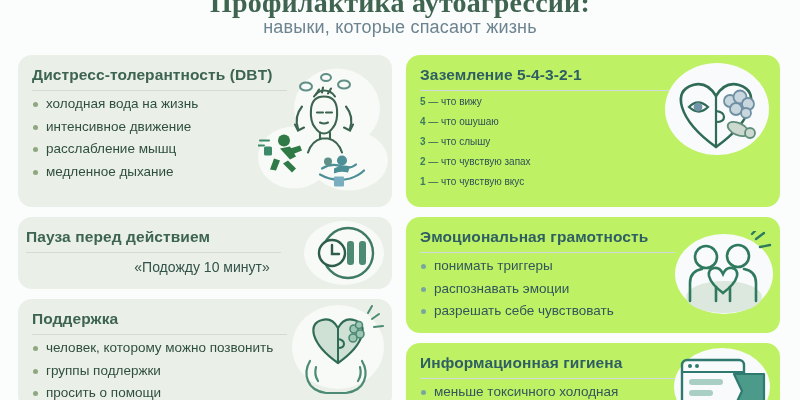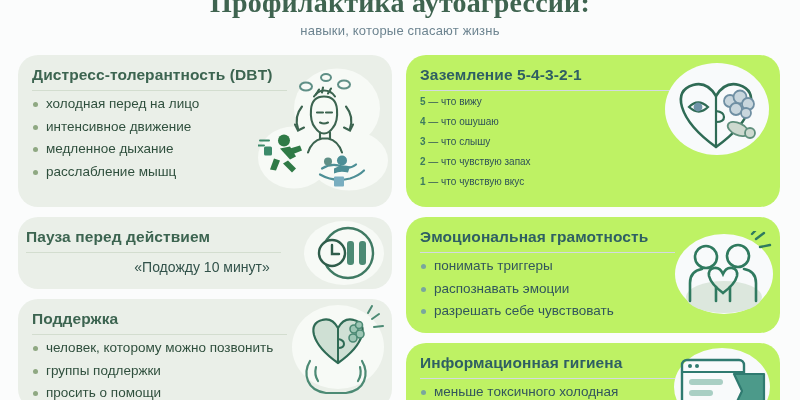--- a/index.html
+++ b/index.html
@@ -26,43 +26,42 @@
     font-family: "Liberation Serif", "DejaVu Serif", serif;
     font-size: 28px;
     font-weight: bold;
     color: #3f6450;
     line-height: 1.0;
     letter-spacing: 0.2px;
     margin-top: -11px;
     white-space: nowrap;
   }
   #subtitle {
-    font-size: 13px;
+    font-size: 18px;
     color: #6d8490;
-    margin-top: 6px;
     letter-spacing: 0.2px;
     white-space: nowrap;
   }
 
   
   #columns {
     position: absolute;
     top: 55px;
     left: 0;
     width: 800px;
     display: flex;
     gap: 14px;
     padding: 0 18px;
   }
   .column { width: 374px; display: flex; flex-direction: column; gap: 10px; }
 
   
   .card {
     position: relative;
-    border-radius: 20px;
+    border-radius: 14px;
     padding: 11px 14px 12px 14px;
     overflow: hidden;
   }
   .card.sage { background: #eaefe8; }
   .card.slate { background: #bef264; }
 
   .card-head {
     font-size: 15.5px;
     font-weight: bold;
     letter-spacing: 0.1px;
@@ -155,24 +154,24 @@
   <div id="subtitle">навыки, которые спасают жизнь</div>
 </div>
 
 <div id="columns">
 
   <div class="column">
 
     <div class="card sage" style="height:152px;">
       <div class="card-head">Дистресс-толерантность (DBT)</div>
       <ul class="bullets">
-        <li>холодная перед на лицо</li>
+        <li>холодная вода на жизнь</li>
         <li>интенсивное движение</li>
+        <li>расслабление мышц</li>
         <li>медленное дыхание</li>
-        <li>расслабление мышц</li>
       </ul>
 
       <div class="art" style="width:130px;height:125px;right:4px;">
         <div class="blob" style="width:86px;height:80px;left:36px;top:0;"></div>
         <div class="blob" style="width:72px;height:62px;left:0px;top:58px;"></div>
         <div class="blob" style="width:78px;height:60px;left:52px;top:62px;"></div>
         <svg width="130" height="125" viewBox="0 0 130 125">
           <g fill="none" stroke="#3c6450" stroke-width="2.1" stroke-linecap="round">
 
             <path d="M66 28 q-12 0 -13 13 q-1 12 4 18 q4 6 9 6 q5 0 9 -6 q5 -6 4 -18 q-1 -13 -13 -13 z"></path>

